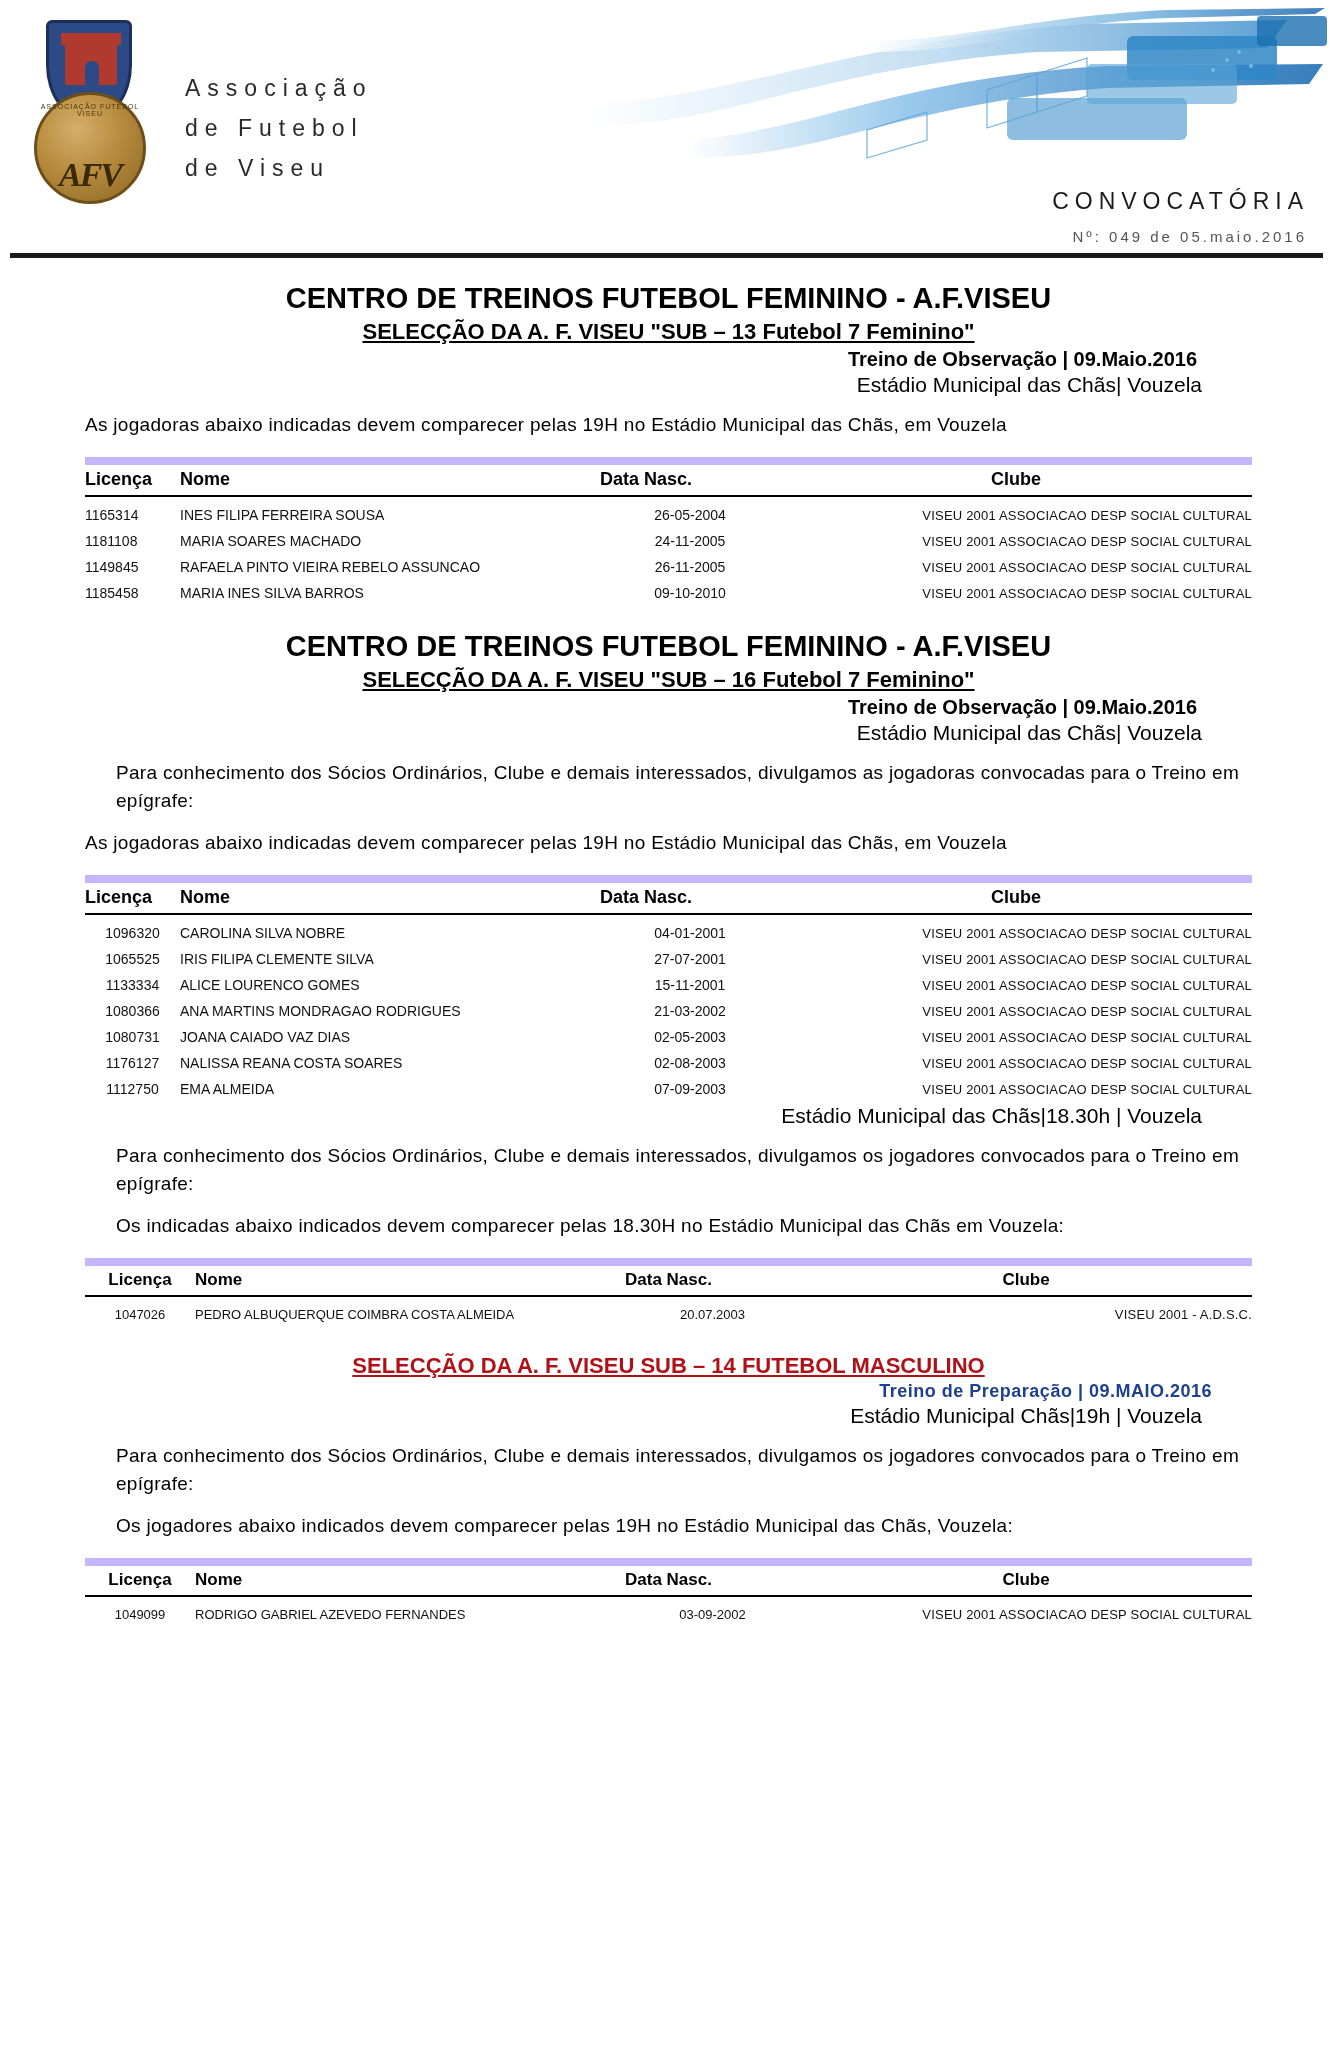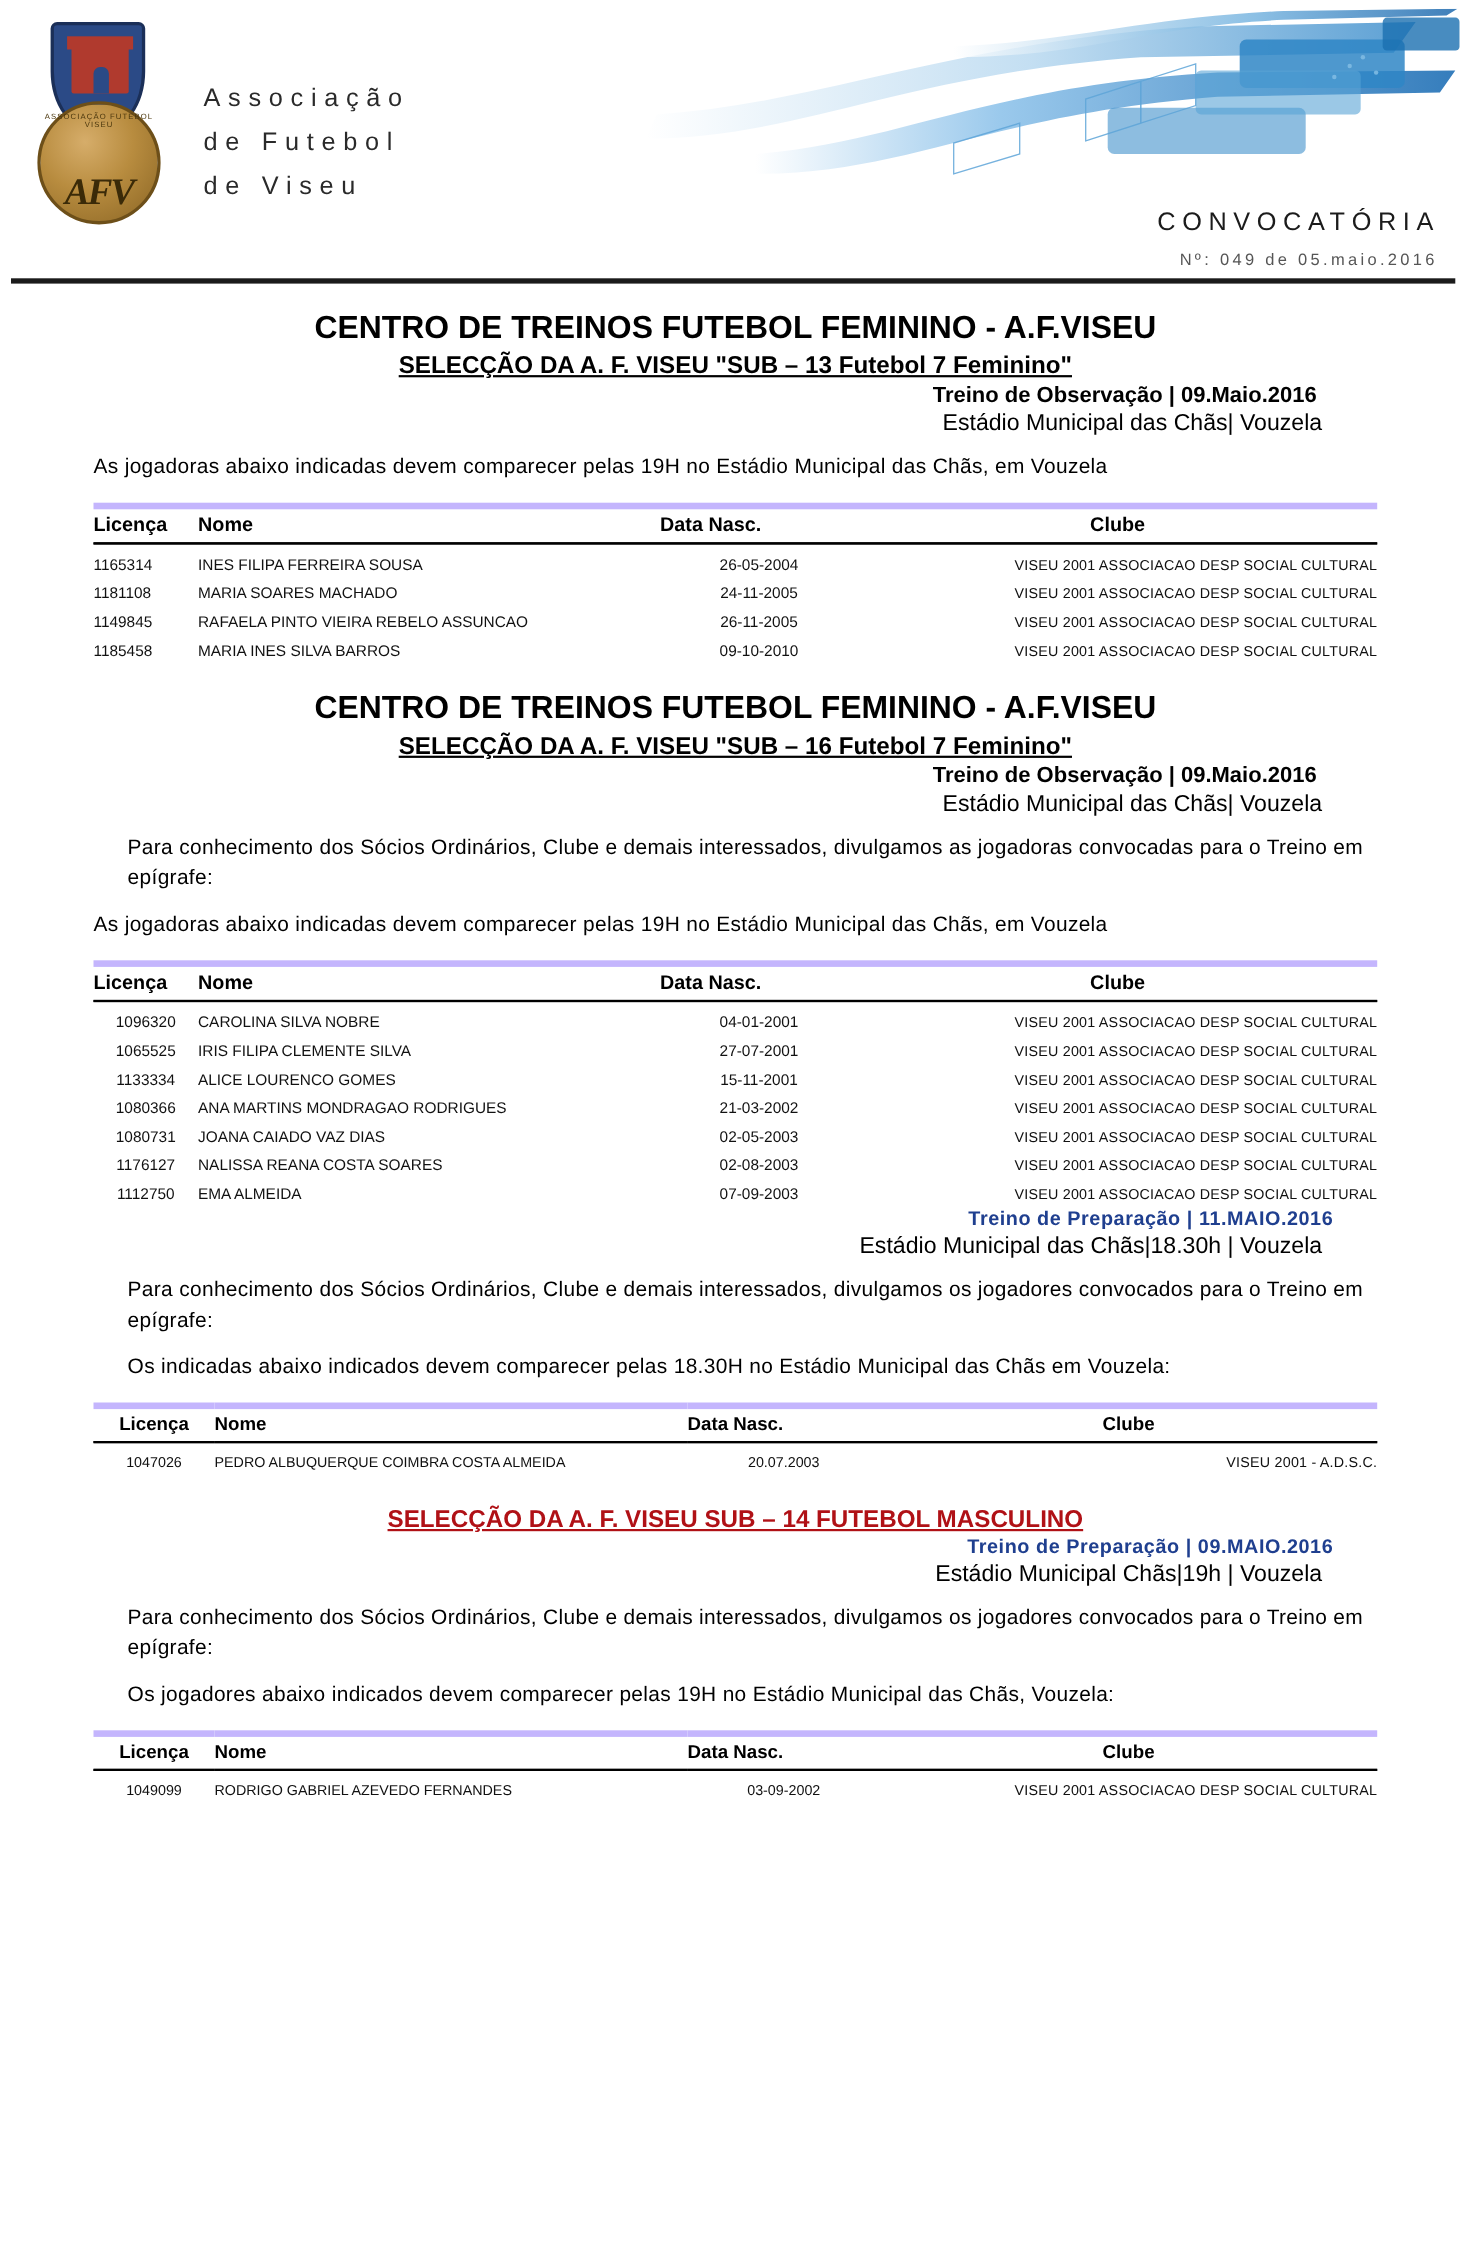--- a/index.html
+++ b/index.html
@@ -198,21 +198,21 @@
     width: calc(100% - 90px);
     margin: 18px 0 0 45px;
     border-collapse: collapse;
     table-layout: fixed;
   }
   table.conv thead th {
     font-size: 18px;
     font-weight: bold;
     text-align: left;
     padding: 4px 0 5px 0;
-    border-top: 6px solid #c4b5fd;
+    border-top: 8px solid #c4b5fd;
     border-bottom: 2px solid #000;
   }
   table.conv thead th.c { text-align: center; }
   table.conv tbody td {
     font-size: 14px;
     padding: 5px 0 5px 0;
     color: #111;
     white-space: nowrap;
     overflow: hidden;
     text-overflow: ellipsis;
@@ -445,21 +445,20 @@
             <td class="c">1112750</td>
             <td>EMA ALMEIDA</td>
             <td class="c">07-09-2003</td>
             <td class="clube">VISEU 2001 ASSOCIACAO DESP SOCIAL CULTURAL</td>
           </tr>
         </tbody>
       </table>
     </div>
 
     <div>
-      <div class="blue-sub">Treino de Preparação | 11.MAIO.2016</div>
       <div class="local-line2">Estádio Municipal das Chãs|18.30h | Vouzela</div>
       <div class="para indent">Para conhecimento dos Sócios Ordinários, Clube e demais interessados, divulgamos os jogadores convocados para o Treino em epígrafe:</div>
       <div class="para indent">Os indicadas abaixo indicados devem comparecer pelas 18.30H no Estádio Municipal das Chãs em Vouzela:</div>
 
       <table class="conv small">
         <colgroup>
           <col class="m-col-lic">
             <col class="m-col-nome">
             <col class="m-col-data">
             <col>

